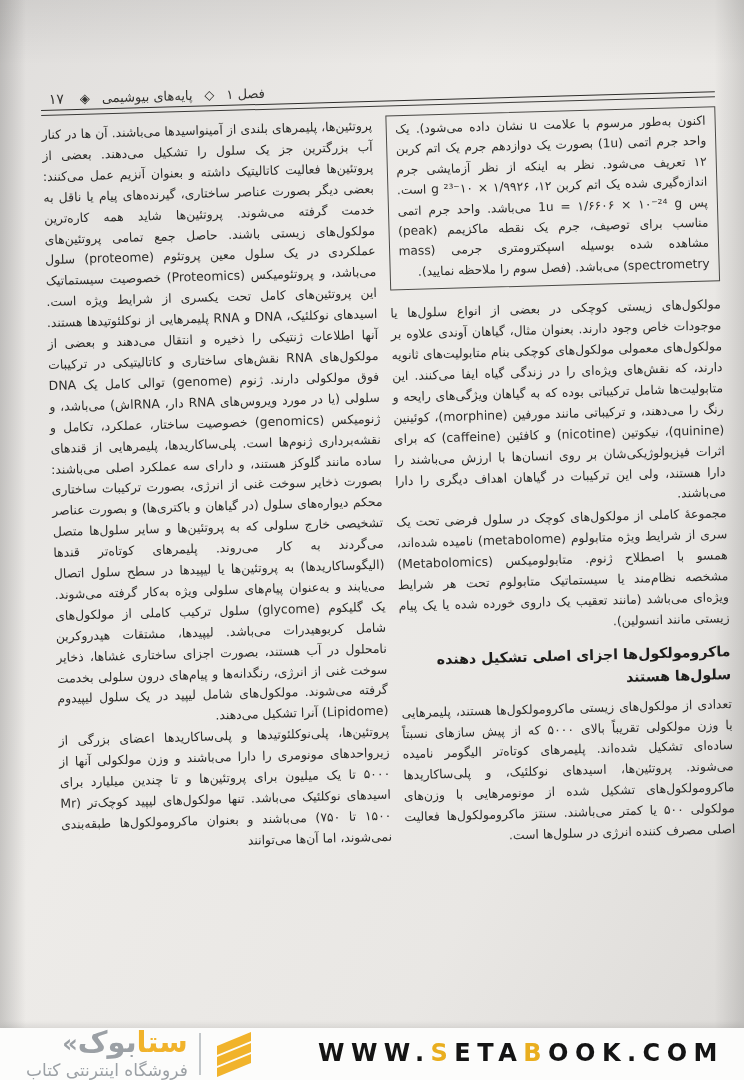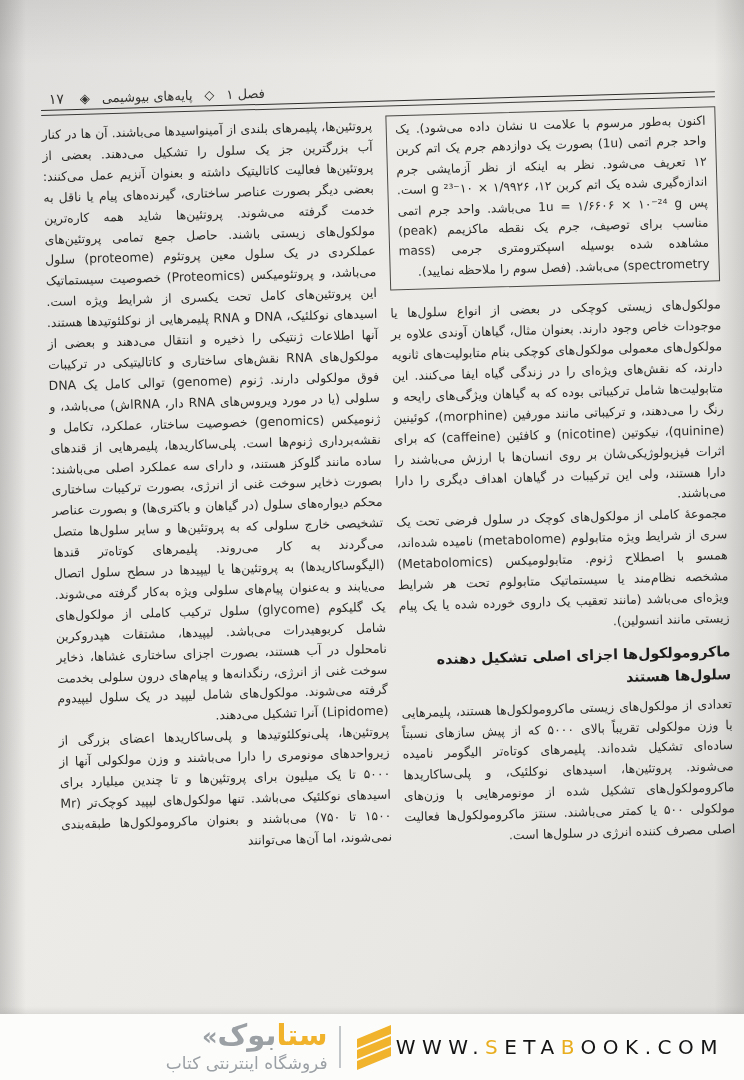--- a/index.html
+++ b/index.html
@@ -54,24 +54,24 @@
     margin:0 0 13px 0;
   }
   .boxed .para{font-size:12.2px;line-height:20.4px;}
   .section-heading{
     direction:rtl;text-align:right;
     font-weight:bold;font-size:14.2px;line-height:1.65;color:#1f1e1c;
     margin:11px 0 7px 0;
   }
   
   .footer{
-    position:absolute;left:0;bottom:0;width:744px;height:66px;
+    position:absolute;left:0;bottom:0;width:744px;height:52px;
     background:#fcfcfb;
     box-shadow:0 -2px 7px rgba(0,0,0,.10);
-    display:flex;align-items:center;justify-content:flex-end;
+    display:flex;align-items:center;justify-content:space-between;
     padding:0 16px 0 26px;box-sizing:border-box;
   }
   .brand{display:flex;align-items:center;direction:ltr;}
   .wordmark{
     direction:rtl;font-weight:bold;font-size:29px;line-height:1;
     letter-spacing:0;white-space:nowrap;
   }
   .wordmark .gold{color:#F1B32B;}
   .wordmark .gray{color:#9BA0A5;}
   .wordmark .mark{direction:ltr;unicode-bidi:isolate;color:#9BA0A5;font-size:24px;}
@@ -81,21 +81,21 @@
   .brand-sep{width:2px;height:42px;background:#c3c7ca;margin:0 11px;}
   .brand-icon{width:44px;height:46px;display:block;}
   .site{
     display:flex;flex-direction:column;align-items:center;direction:rtl;
     padding-right:4px;
   }
   .store-name{
     font-size:16.5px;font-weight:bold;color:#1d1d1f;line-height:1.25;
   }
   .site-url{
-    direction:ltr;font-weight:normal;font-size:20px;letter-spacing:6.5px;
+    direction:ltr;font-weight:bold;font-size:24px;letter-spacing:6.5px;
     color:#141414;line-height:1.3;white-space:nowrap;
   }
   .site-url .gold{color:#E9AE1F;}
 </style>
 </head>
 <body>
 
 <div class="photo">
 
   <div class="page-inner">

